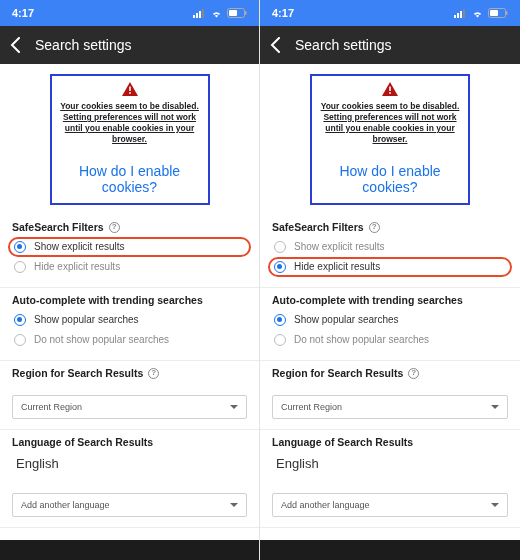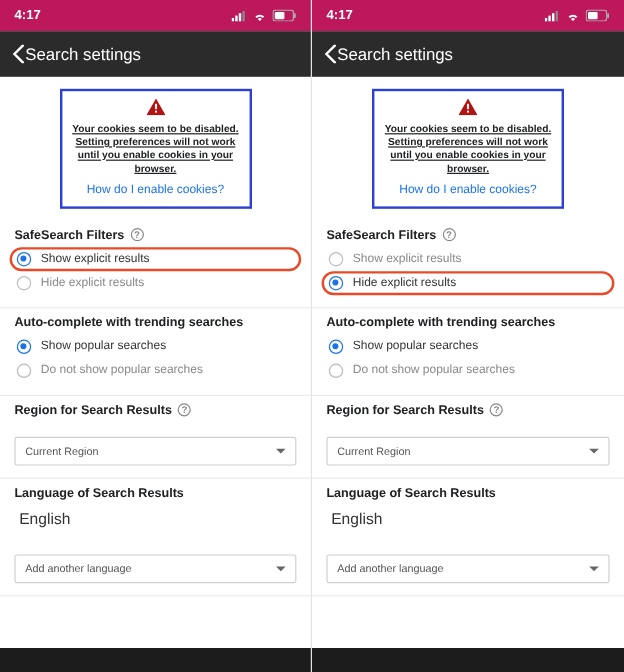--- a/index.html
+++ b/index.html
@@ -21,67 +21,69 @@
     background: #fff;
     display: flex;
     flex-direction: column;
     font-size: 10px;
     color: #202124;
   }
   .phone:first-child { border-right: 1px solid #e3e3e3; }
 
   
   .statusbar {
-    background: #be185d;
+    background: #3b82f6;
     color: #fff;
     height: 26px;
     display: flex;
     align-items: center;
     justify-content: space-between;
     padding: 0 12px;
     font-size: 11px;
     font-weight: 600;
   }
   .sb-right { display: flex; align-items: center; gap: 4px; }
   .sb-icons svg { display: block; }
 
   
   .header {
     background: #2b2b2b;
     color: #fff;
     height: 38px;
     display: flex;
     align-items: center;
     padding: 0 10px;
+    gap: 14px;
   }
   .header .title { font-size: 14px; font-weight: 500; }
   .back svg { display:block; }
 
   
   .warnbox {
     border: 2px solid #2a3fd3;
     margin: 10px auto 10px auto;
     width: 160px;
     padding: 6px 8px 8px 8px;
     text-align: center;
   }
   .warnbox .warn-icon { margin: 0 auto 3px auto; width: 16px; }
   .warnbox .line { font-size: 8.5px; font-weight: 700; line-height: 1.3; text-decoration: underline; }
-  .warnbox .link { font-size: 10px; color: #1a73e8; font-weight: 500; margin-top: 7px; }
+  .warnbox .link { font-size: 14px; color: #1a73e8; font-weight: 500; margin-top: 18px; }
 
   
   .section {
     padding: 6px 12px 10px 12px;
     border-bottom: 1px solid #ececec;
   }
   .section:last-of-type { border-bottom: none; }
   .sec-title {
     font-size: 10.5px;
     font-weight: 700;
     display: flex;
+    align-items: center;
     gap: 5px;
     margin-bottom: 4px;
   }
   .help {
     width: 11px; height: 11px; border: 1px solid #888; border-radius: 50%;
     display: inline-flex; align-items: center; justify-content: center;
     font-size: 8px; color: #888; line-height: 1;
   }
 
   

